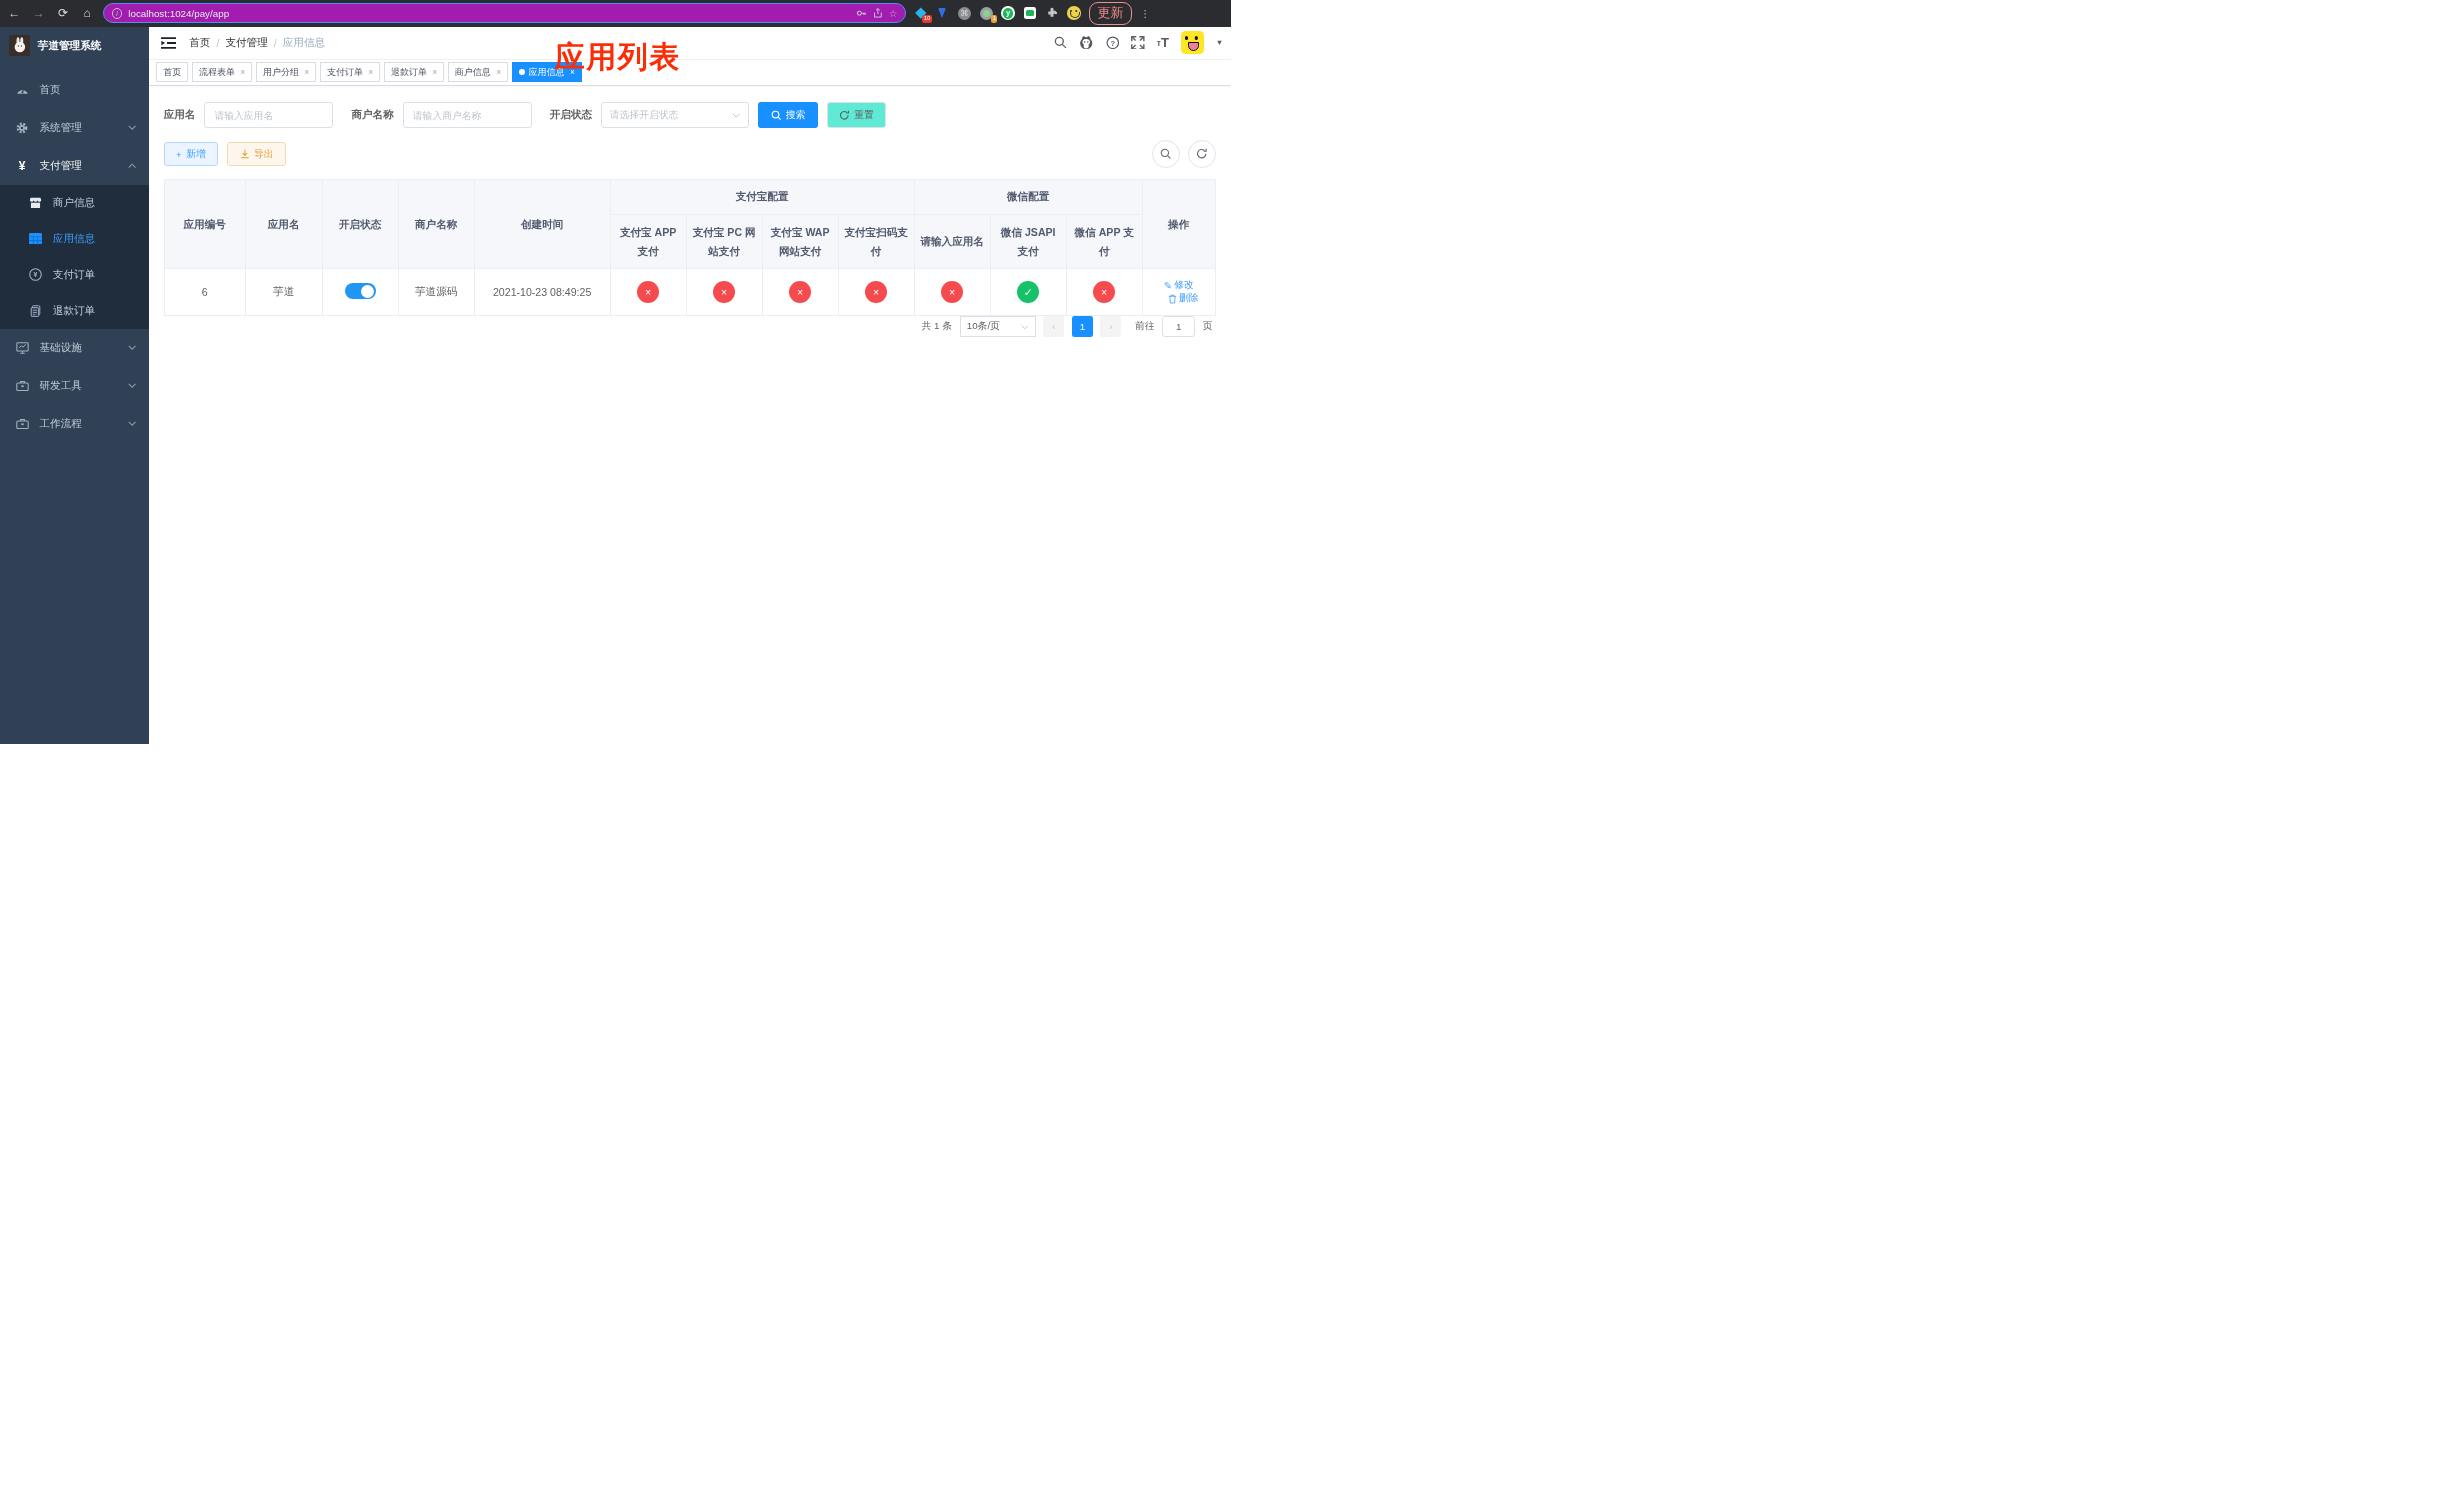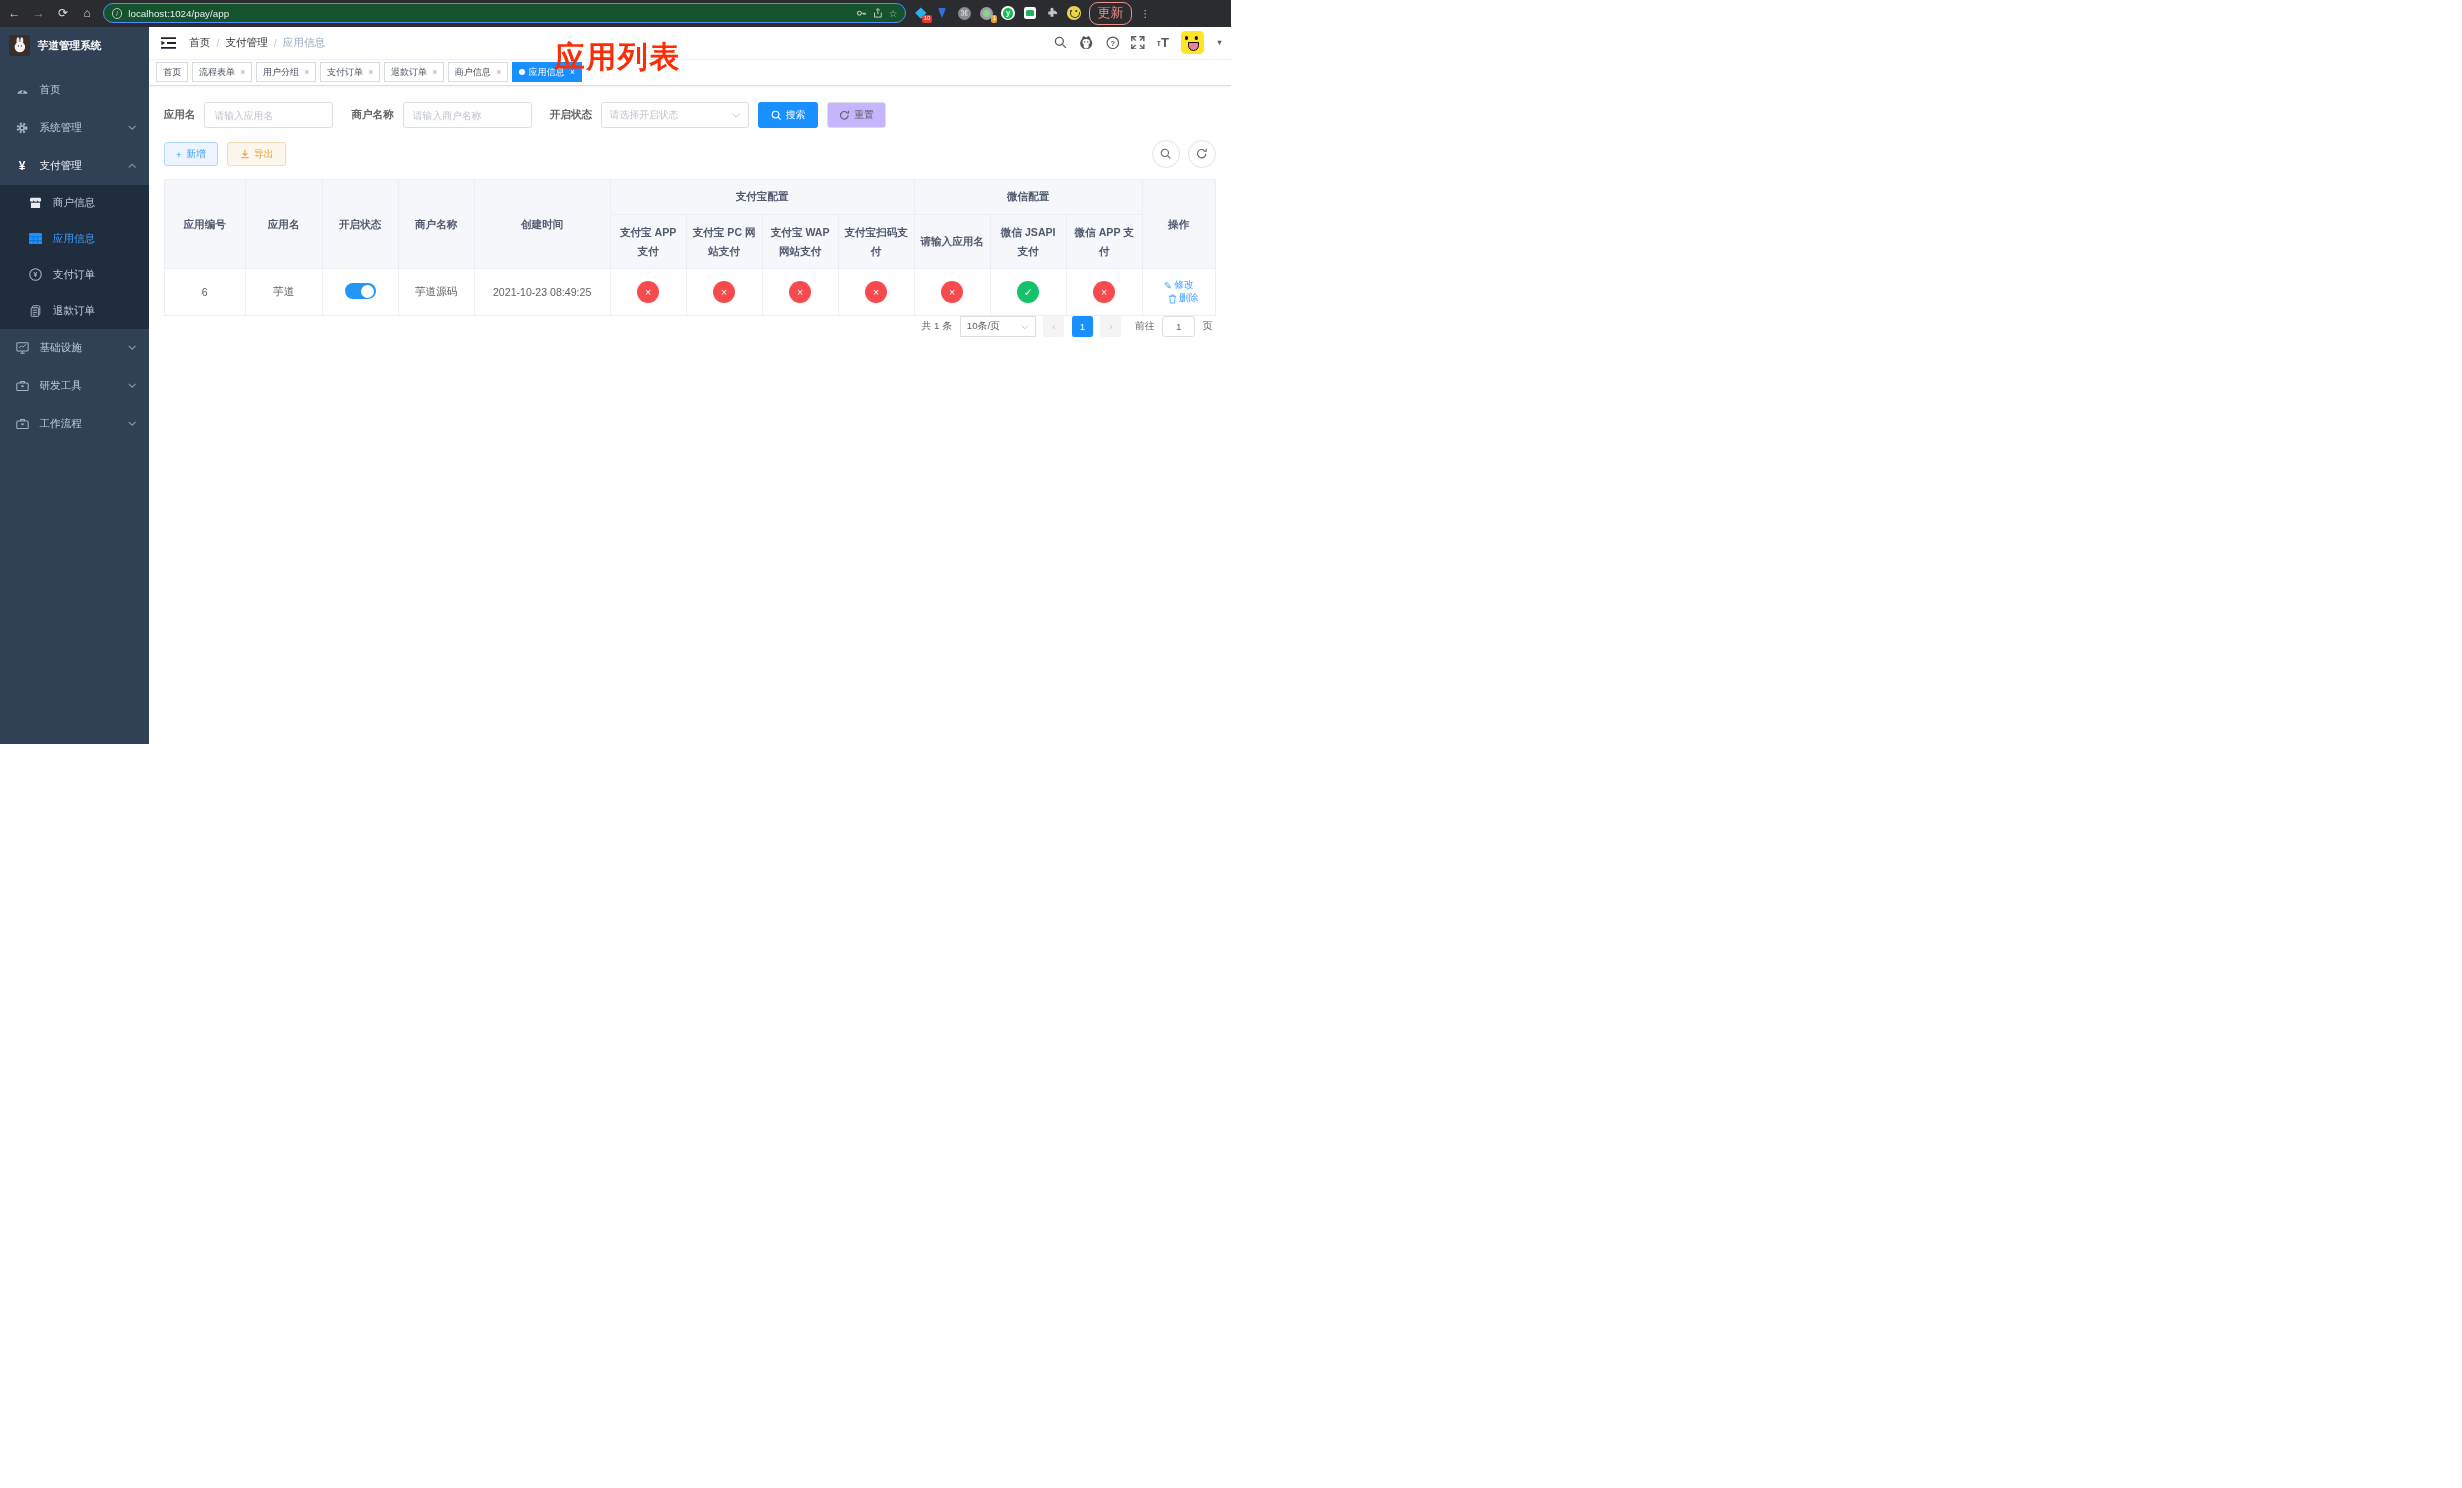--- a/index.html
+++ b/index.html
@@ -3,21 +3,21 @@
 <meta charset="utf-8">
 <style>
   * { margin:0; padding:0; box-sizing:border-box; }
   html,body { width:1231px; height:744px; overflow:hidden; background:#fff;
     font-family:"Liberation Sans", sans-serif; }
 
   
   .chrome { height:26.5px; background:#2b2c2f; display:flex; align-items:center; padding:0 6px; gap:7.6px; }
   .chrome .navbtn { color:#d7d9dc; font-size:12px; width:16.7px; text-align:center; cursor:pointer; }
   .chrome .navbtn.dim { color:#87898c; }
-  .omnibox { flex:1; height:19.7px; background:#14532d; border:1.5px solid #4e8cff; border-radius:10.6px;
+  .omnibox { flex:1; height:19.7px; background:#a21caf; border:1.5px solid #4e8cff; border-radius:10.6px;
     display:flex; align-items:center; padding:0 7.6px; gap:6px; max-width:803px; }
   .omnibox .info { width:10.6px; height:10.6px; border:0.9px solid #bdc1c6; border-radius:50%;
     color:#bdc1c6; font-size:6.8px; line-height:9px; text-align:center; font-style:italic; }
   .omnibox .url { color:#e8eaed; font-size:9.8px; flex:1; }
   .omnibox .oicon { color:#c7cacd; font-size:9.8px; }
   .extrow { display:flex; align-items:center; gap:8.3px; }
   .ext { position:relative; width:13.6px; height:13.6px; display:flex; align-items:center; justify-content:center; }
   .badge { position:absolute; bottom:-3px; right:-4.5px; font-size:6px; color:#fff; border-radius:2.3px; padding:0 1.5px; line-height:7.6px; }
   .badge.red{ background:#e33b2e;} .badge.orange{ background:#e8a33d;}
   .diamond { width:7.6px; height:7.6px; background:#27b3f0; transform:rotate(45deg); }
@@ -85,21 +85,21 @@
   .filter-row { display:flex; align-items:center; }
   .f-label { font-size:10.6px; color:#606266; font-weight:600; margin-right:9px; }
   .f-input { width:129px; height:26px; border:0.8px solid #dcdfe6; border-radius:3px; padding:0 9px; font-size:9.8px; color:#606266;}
   .f-input::placeholder { color:#bfc4cc; }
   .f-select { width:148px; height:26px; border:0.8px solid #dcdfe6; border-radius:3px; padding:0 7.6px; font-size:9.8px;
     color:#bfc4cc; display:flex; align-items:center; justify-content:space-between; background:#fff;}
   .gap24{width:18px;} .gap12{width:9px;}
   .btn { height:26px; border-radius:3px; font-size:9.8px; display:inline-flex; align-items:center; gap:4.5px;
     padding:0 11.4px; cursor:pointer; border:0.8px solid transparent; }
   .btn-primary { background:#1890ff; color:#fff; }
-  .btn-plain { background:#c4b5fd; border-color:#dcdfe6; color:#606266; }
+  .btn-plain { background:#5eead4; border-color:#dcdfe6; color:#606266; }
   .btn-blue-plain { background:#ecf5ff; border-color:#b3d8ff; color:#409eff; height:24px;}
   .btn-warn-plain { background:#fdf6ec; border-color:#f5dab1; color:#e6a23c; height:24px;}
 
   .action-row { display:flex; align-items:center; margin-top:12px; }
   .round-btns { margin-left:auto; display:flex; gap:7.6px; }
   .rbtn { width:28px; height:28px; border:0.8px solid #dfe4ed; border-radius:50%; background:#fff;
     display:flex; align-items:center; justify-content:center; cursor:pointer; color:#5f6368;}
 
   
   table.grid { border-collapse:collapse; margin-top:10.6px; width:1049px; table-layout:fixed; font-size:10.6px;}

